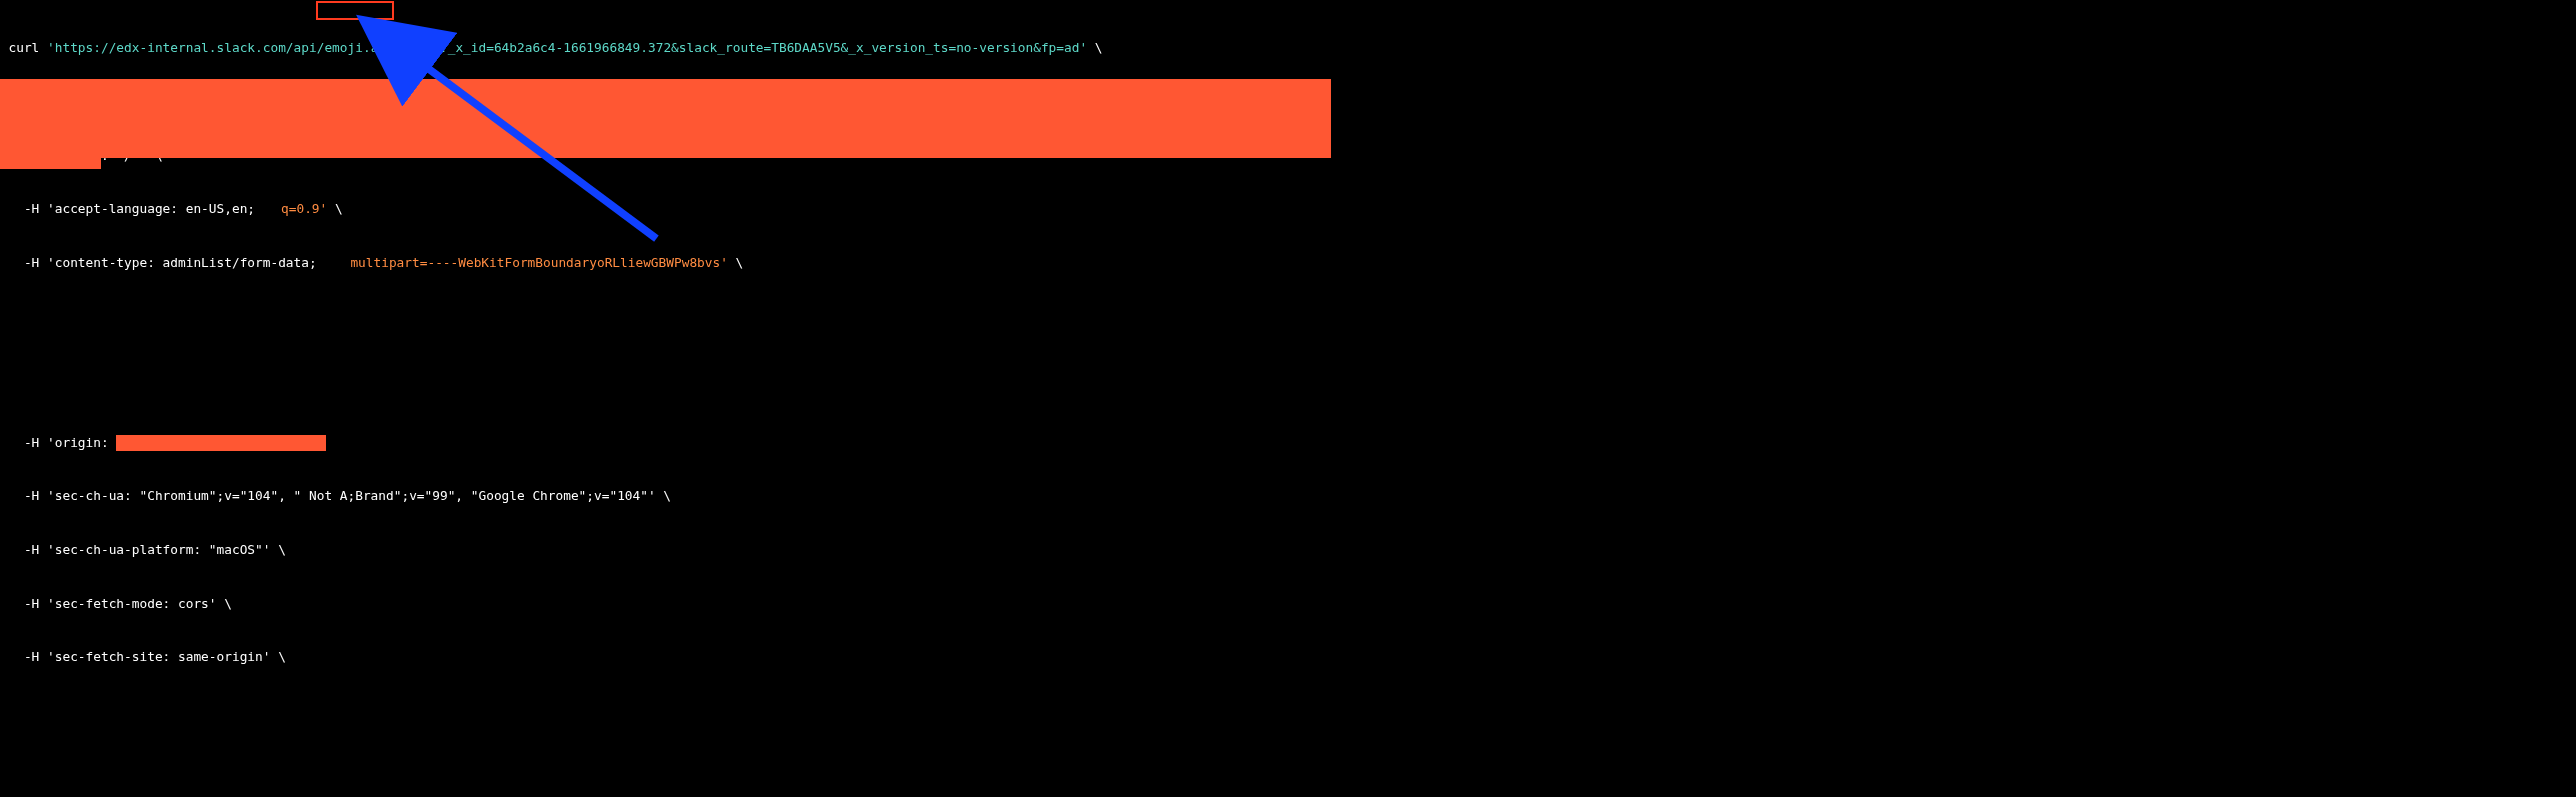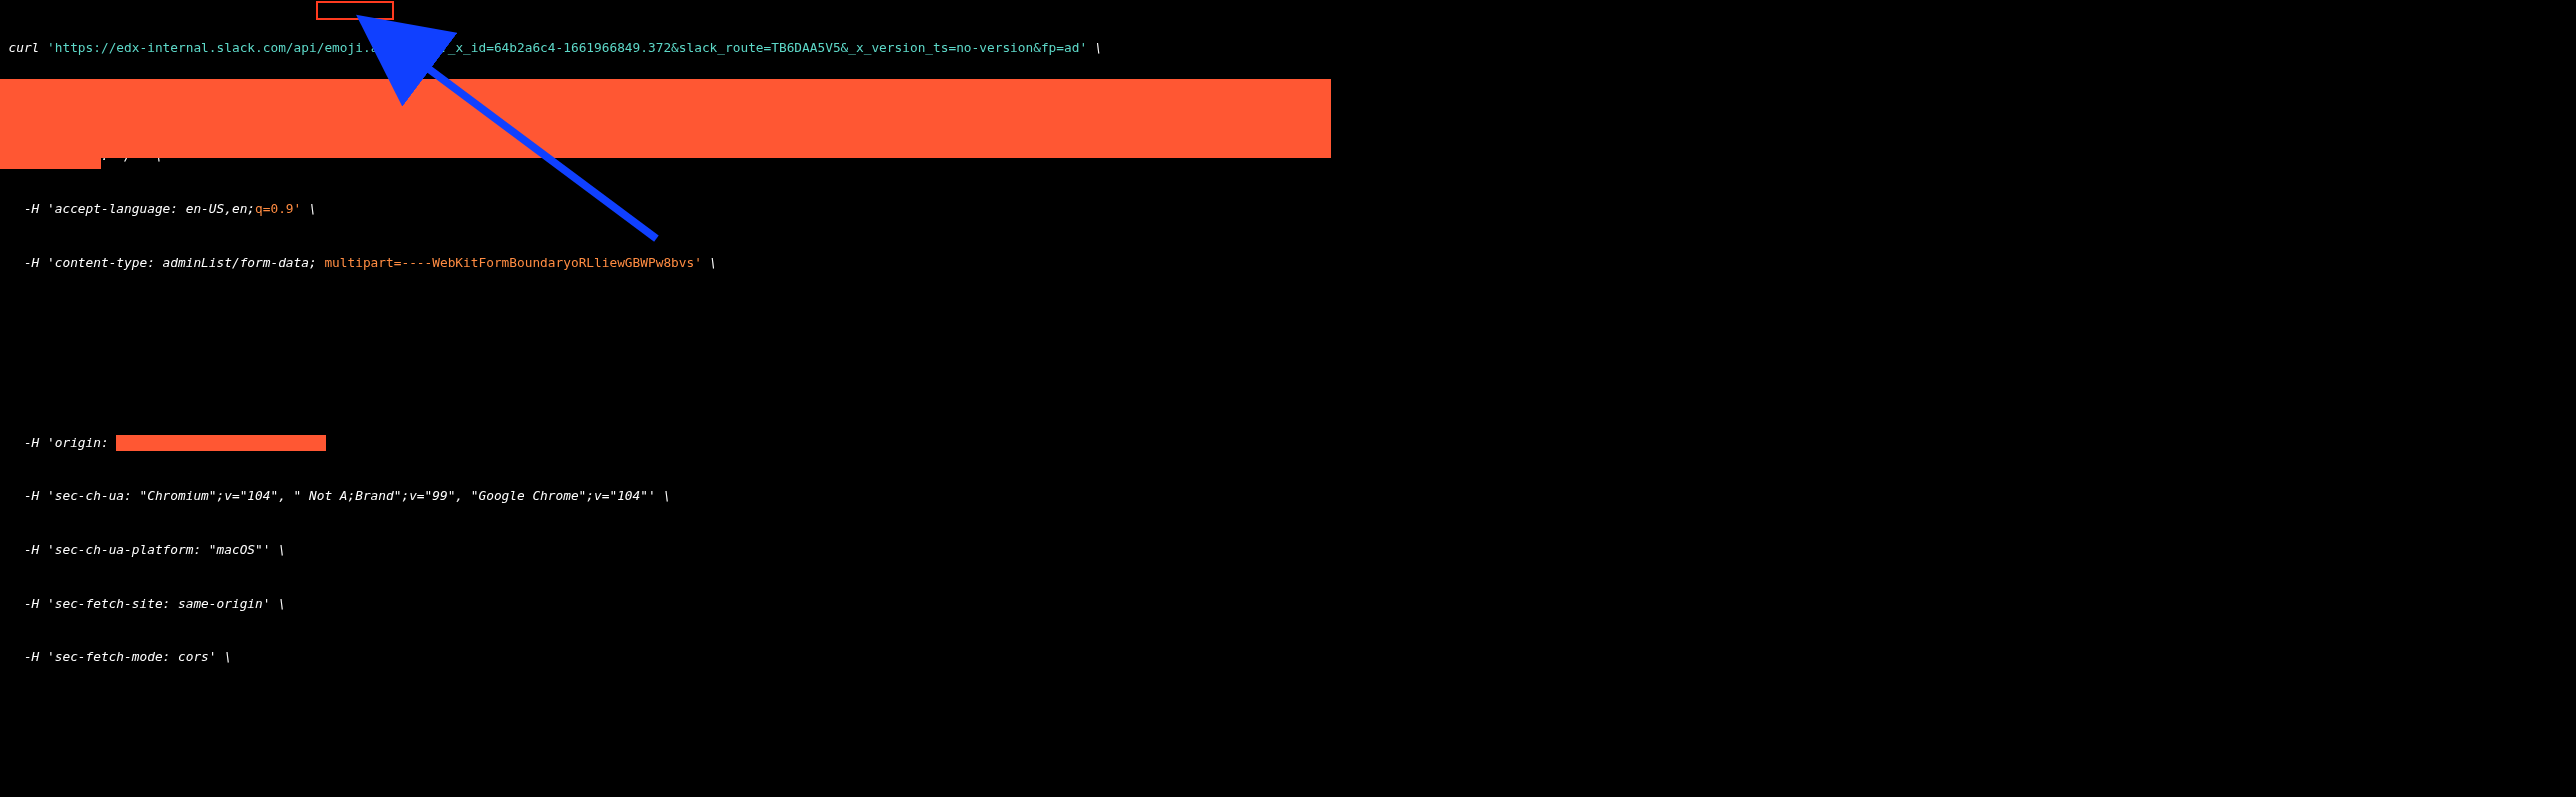--- a/index.html
+++ b/index.html
@@ -22,24 +22,24 @@
     .code-container {
       white-space: pre;
       position: relative;
     }
     .teal {
       color: #5dd8c8;
       margin-top: 35px;
     }
     .white {
       color: #ffffff;
-      font-style: italic;
     }
     .orange {
       color: #ff8c42;
+      margin-left: 26px;
     }
     .redact-inline {
       display: inline-block;
       background: #ff5733;
       height: 15.3px;
       vertical-align: middle;
     }
     .redact-block {
       position: absolute;
       background: #ff5733;
@@ -69,22 +69,22 @@
 <div class="code-container">
   <span class="line nowrap"><span class="white">curl </span><span class="teal">'https://edx-internal.slack.com/api/emoji.</span><span class="teal">adminList?</span><span class="teal">_x_id=64b2a6c4-1661966849.372&amp;slack_route=TB6DAA5V5&amp;_x_version_ts=no-version&amp;fp=ad'</span><span class="white"> \</span></span>
   <span class="line nowrap"><span class="white">  -H 'authority: </span><span class="redact-inline" style="width:147px"></span><span class="white">\</span></span>
   <span class="line nowrap white">  -H 'accept: */*' \</span>
   <span class="line nowrap"><span class="white">  -H 'accept-language: en-US,en;</span><span class="orange">q=0.9'</span><span class="white"> \</span></span>
   <span class="line nowrap"><span class="white">  -H 'content-type: adminList/form-data; </span><span class="orange">multipart=----WebKitFormBoundaryoRLliewGBWPw8bvs'</span><span class="white"> \</span></span>
   <span class="line nowrap" style="height:90px;display:block"></span>
   <span class="line nowrap"><span class="white">  -H 'origin: </span><span class="redact-inline" style="width:210px"></span></span>
   <span class="line nowrap white">  -H 'sec-ch-ua: "Chromium";v="104", " Not A;Brand";v="99", "Google Chrome";v="104"' \</span>
   <span class="line nowrap white">  -H 'sec-ch-ua-platform: "macOS"' \</span>
+  <span class="line nowrap white">  -H 'sec-fetch-mode: cors' \</span>
   <span class="line nowrap white">  -H 'sec-fetch-site: same-origin' \</span>
-  <span class="line nowrap white">  -H 'sec-fetch-mode: cors' \</span>
   
   
   
 </div>
 
 <div class="redact-block" style="left:0;top:79px;width:1331px;height:79px"></div>
 <div class="redact-block" style="left:0;top:158px;width:101px;height:11px"></div>
 
 <div class="highlight-box" style="left:316px;top:0.9px;width:78px;height:19px"></div>
 

